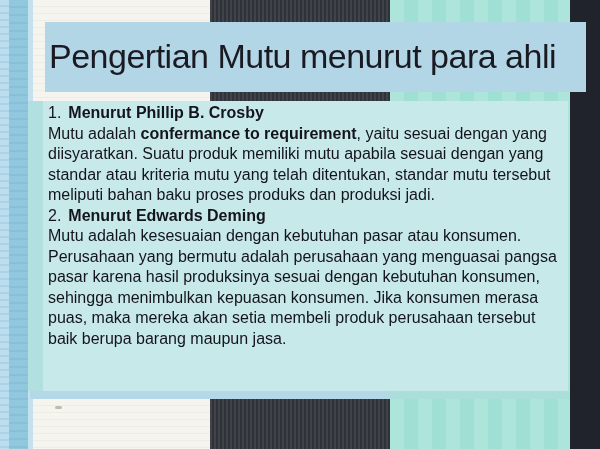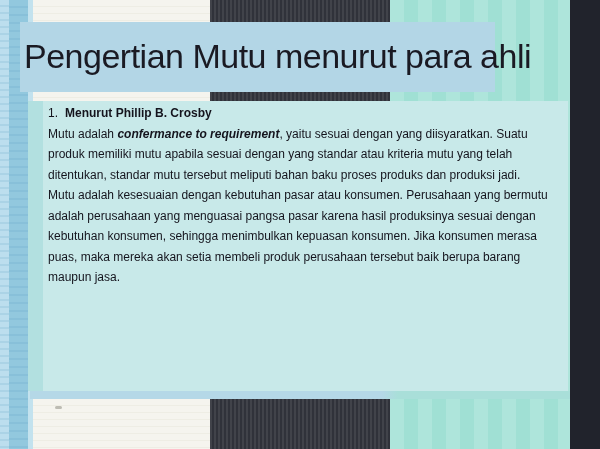--- a/index.html
+++ b/index.html
@@ -17,44 +17,44 @@
   .s-white{left:33px;width:177px;
     background:repeating-linear-gradient(180deg,#f5f4ee 0 6px,#eeede4 6px 7px);}
   .s-dark{left:210px;width:180px;
     background:repeating-linear-gradient(90deg,#41434a 0 2px,#30323a 2px 4px);}
   .s-mint{left:390px;width:180px;
     background:repeating-linear-gradient(90deg,#aee5db 0 14px,#a0e0d4 14px 28px);}
   .s-black{left:570px;width:30px;background:#21232c;}
 
   
   .title-banner{
-    position:absolute;left:20px;top:22px;width:475px;height:70px;
+    position:absolute;left:45px;top:22px;width:541px;height:70px;
     background:#b3d6e6;display:flex;align-items:center;
   }
   .title-banner h1{
     margin:0;padding:0 0 2px 4px;font-size:34px;font-weight:400;
     letter-spacing:-0.5px;color:#1a1a23;white-space:nowrap;
   }
 
   
   .content-box{
     position:absolute;left:28px;top:101px;width:540px;height:290px;
     background:#c8e9e9;
   }
   .box-edge{position:absolute;left:0;top:0;width:15px;height:290px;
     background:#b2e0e0;}
   .content-text{
     position:absolute;left:20px;top:2px;width:515px;
-    font-size:12px;line-height:20.5px;color:#14141d;
+    font-size:16px;line-height:20.5px;color:#14141d;
   }
   .line.head .num{margin-right:7px;}
   .line.head .hname{font-weight:700;}
   .para{margin:0;}
   .b{font-weight:400;}
-  .bi{font-weight:700;font-style:italic;text-align:right;}
+  .bi{font-weight:700;text-align:right;}
 
   
   .bottom-strip{
     position:absolute;left:30px;top:391px;width:540px;height:8px;
     background:linear-gradient(90deg,#b5d8e7 0,#b5d8e7 352px,#a9dfd9 368px,#a9dfd9 100%);
   }
   .smudge{
     position:absolute;left:55px;top:406px;width:7px;height:3px;
     background:#bdbcb3;border-radius:2px;
   }
@@ -78,20 +78,23 @@
 
   <div class="content-box">
     <div class="box-edge"></div>
     <div class="content-text">
 
       <div class="line head">
         <span class="num">1.</span><span class="hname">Menurut Phillip B. Crosby</span>
       </div>
       <p class="para"><span class="b">Mutu adalah </span><span class="bi">confermance to requirement</span><span>, yaitu sesuai dengan yang diisyaratkan. Suatu produk memiliki mutu apabila sesuai dengan yang standar atau kriteria mutu yang telah ditentukan, standar mutu tersebut meliputi bahan baku proses produks dan produksi jadi.</span></p>
 
+      <div class="line head">
+        <span class="num">2.</span><span class="hname">Menurut Edwards Deming</span>
+      </div>
       <p class="para"><span class="b">Mutu adalah</span><span class="bi"></span><span> kesesuaian dengan kebutuhan pasar atau konsumen. Perusahaan yang bermutu adalah perusahaan yang menguasai pangsa pasar karena hasil produksinya sesuai dengan kebutuhan konsumen, sehingga menimbulkan kepuasan konsumen. Jika konsumen merasa puas, maka mereka akan setia membeli produk perusahaan tersebut baik berupa barang maupun jasa.</span></p>
 
     </div>
   </div>
 
   <div class="bottom-strip"></div>
   <div class="smudge"></div>
 
 </div>
 

